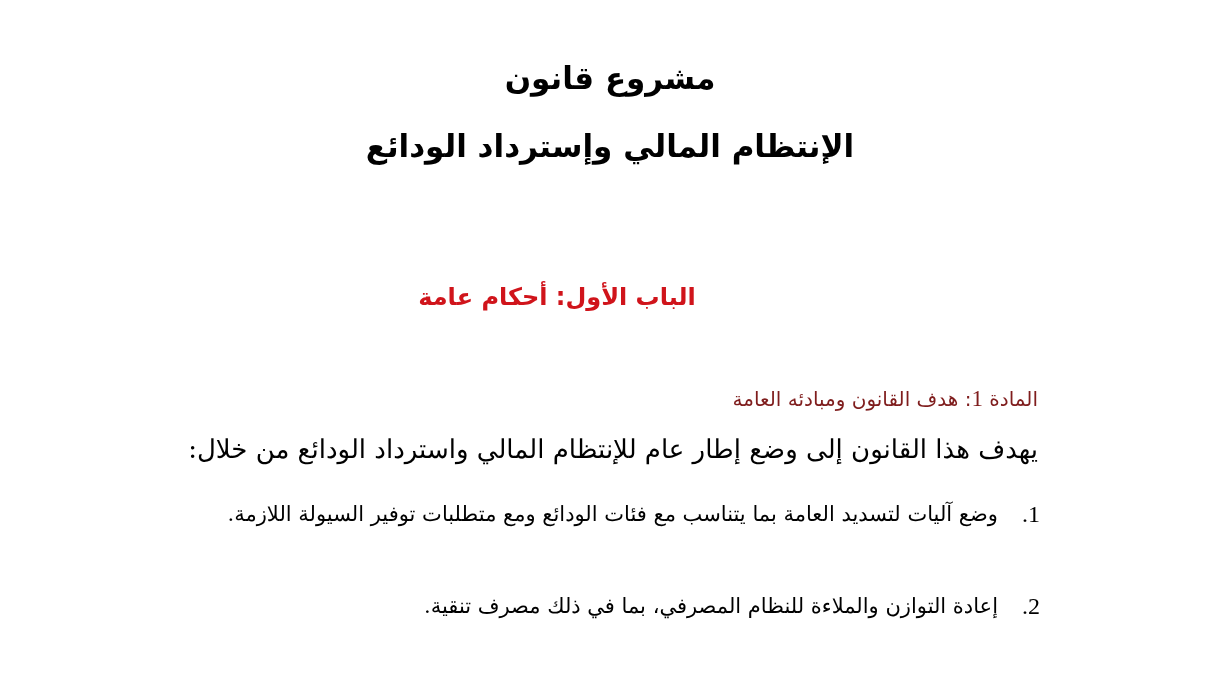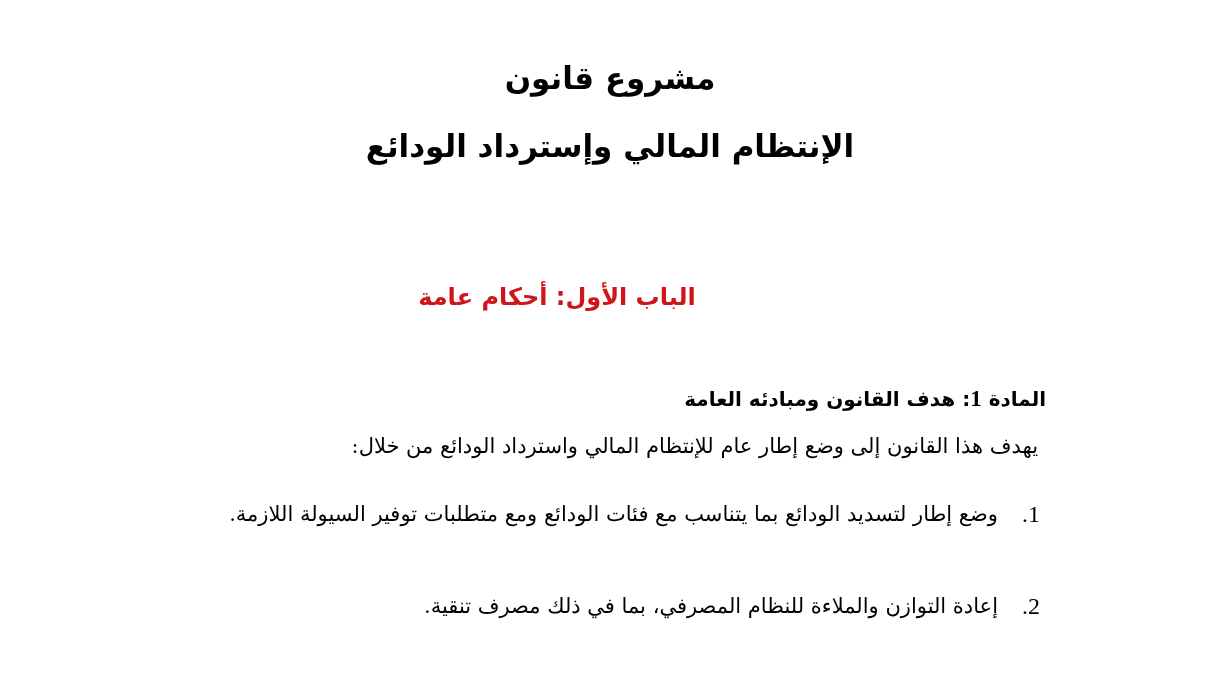--- a/index.html
+++ b/index.html
@@ -2,23 +2,23 @@
 <html><head>
 <meta charset="utf-8">
 <style>
   html, body { margin:0; padding:0; background:#ffffff; }
   body { width:1220px; height:686px; overflow:hidden; position:relative; font-family:"DejaVu Sans", sans-serif; color:#000; }
   .page { position:absolute; left:0; top:0; width:1220px; height:686px; }
   .title { position:absolute; left:0; width:1220px; text-align:center; direction:rtl; font-weight:bold; font-size:31px; color:#000; font-family:"DejaVu Sans", sans-serif; }
   .t1 { top:60px; }
   .t2 { top:128px; }
   .chapter { position:absolute; left:0; width:1114px; top:283px; text-align:center; direction:rtl; font-weight:bold; font-size:24px; color:#d0141b; font-family:"DejaVu Sans", sans-serif; }
-  .article { position:absolute; right:174px; top:386px; direction:rtl; font-weight:bold; font-size:20px; color:#000000; font-family:"DejaVu Sans", sans-serif; white-space:nowrap; }
+  .article { position:absolute; right:182px; top:386px; direction:rtl; font-weight:normal; font-size:20px; color:#7f1d1d; font-family:"DejaVu Sans", sans-serif; white-space:nowrap; }
   .article .num { font-family:"Liberation Serif", serif; font-size:23px; }
-  .intro { position:absolute; right:182px; top:434px; direction:rtl; font-size:21px; font-family:"DejaVu Serif", serif; white-space:nowrap; }
+  .intro { position:absolute; right:182px; top:434px; direction:rtl; font-size:26px; font-family:"DejaVu Serif", serif; white-space:nowrap; }
   .item { position:absolute; right:222px; width:820px; direction:rtl; font-size:21px; font-family:"DejaVu Serif", serif; line-height:48px; text-align:justify; }
   .item .marker { position:absolute; right:-42px; top:0; font-family:"Liberation Serif", serif; font-size:24px; direction:ltr; }
   .i1 { top:490px; width:785px; }
   .i2 { top:582px; }
   .i3 { top:628px; width:785px; white-space:nowrap; overflow:hidden; }
 </style>
 </head>
 <body>
 
 <div class="page">
@@ -29,19 +29,19 @@
 
   <div class="article">
     <span>المادة</span>
     <span class="num">1</span><span>: هدف القانون ومبادئه العامة</span>
   </div>
 
   <div class="intro">يهدف هذا القانون إلى وضع إطار عام للإنتظام المالي واسترداد الودائع من خلال:</div>
 
   <div class="item i1">
     <span class="marker">.1</span>
-    <span>وضع إطار لتسديد الودائع بما يتناسب مع فئات الودائع ومع متطلبات توفير السيولة اللازمة.</span>
+    <span>وضع آليات لتسديد العامة بما يتناسب مع فئات الودائع ومع متطلبات توفير السيولة اللازمة.</span>
   </div>
   <div class="item i2">
     <span class="marker">.2</span>
     <span>إعادة التوازن والملاءة للنظام المصرفي، بما في ذلك مصرف تنقية.</span>
   </div>
 </div>
 
 </body></html>

